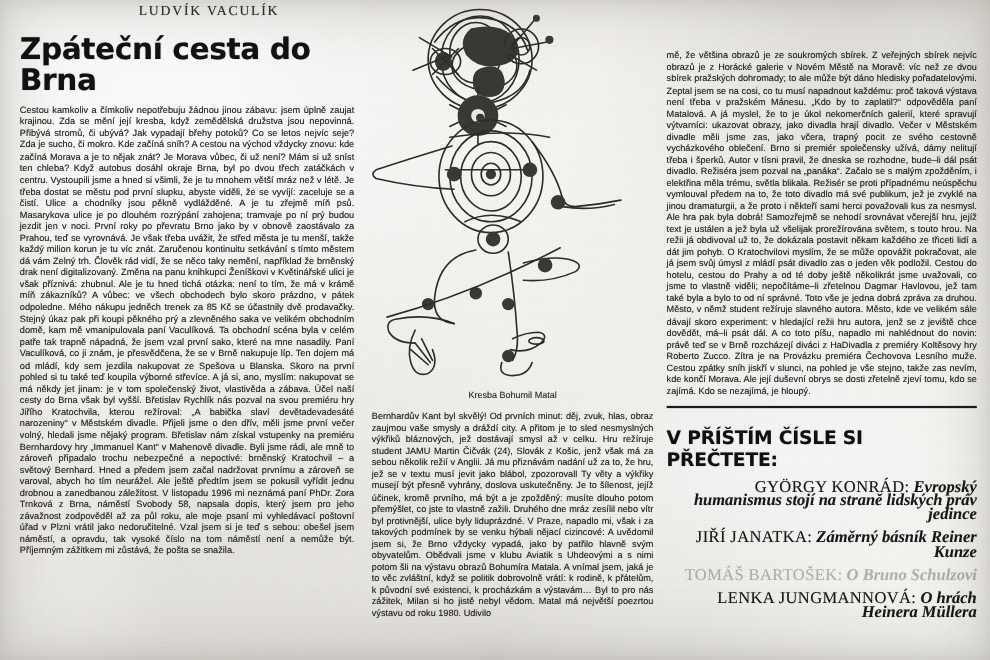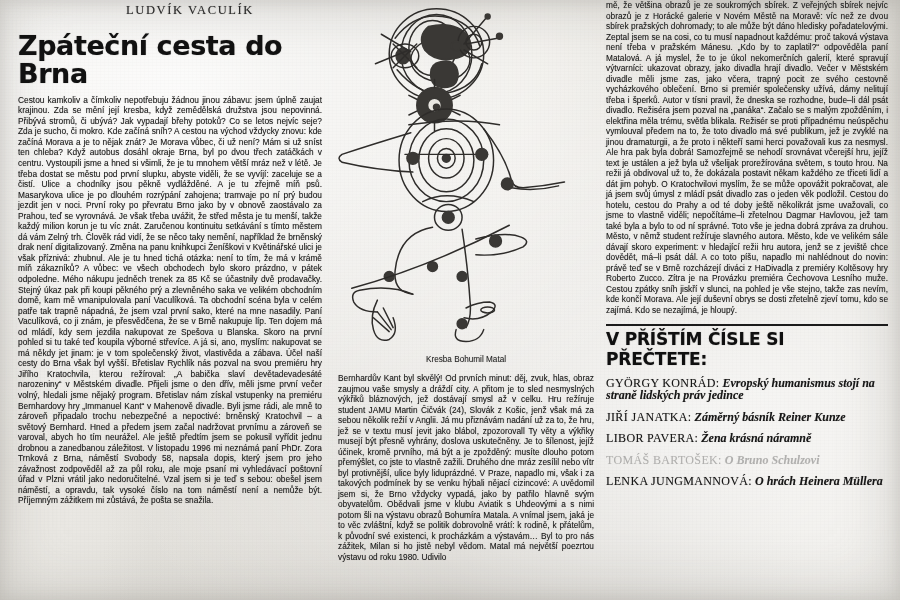--- a/index.html
+++ b/index.html
@@ -101,43 +101,44 @@
     text-align: center;
     font-family: "Liberation Sans", sans-serif;
     font-size: 8.2px;
     color: #2b2b2b;
     margin: 1px 0 9px 0;
     text-shadow: 0 0 0.7px rgba(90,88,84,0.5);
   }
   .col-mid .body-text { font-size: 8.3px; line-height: 10.5px; }
 
   
-  .col-right .body-text { font-size: 8.3px; line-height: 10.5px; }
+  .col-right .body-text { font-size: 8.3px; line-height: 10.5px; margin-top: 45px; }
 
   .promo {
     margin-top: 9px;
     border-top: 2.5px solid #1b1b1b;
-    padding-top: 3px;
+    padding-top: 18px;
   }
   .promo-title {
     font-family: "DejaVu Sans", sans-serif;
     font-weight: bold;
     font-size: 17px;
     letter-spacing: -0.2px;
     color: #101010;
     margin: 0 0 8px 0;
     text-shadow: 0 0 1px rgba(60,58,55,0.5);
   }
   .promo-item {
     font-family: "Liberation Serif", serif;
-    font-size: 12px;
+    font-size: 15px;
     line-height: 12.4px;
     color: #171717;
     margin: 0 0 9px 0;
     text-shadow: 0 0 0.7px rgba(85,83,79,0.5);
+    text-align: right;
   }
   .promo-item .who {
     letter-spacing: 0.35px;
   }
   .promo-item .what {
     font-style: italic;
     font-weight: bold;
   }
   .promo-item.faded {
     opacity: 0.30;
@@ -240,21 +241,20 @@
     </div>
 
     <div class="col col-right">
       <div class="body-text">mě, že většina obrazů je ze soukromých sbírek. Z veřejných sbírek nejvíc obrazů je z Horácké galerie v Novém Městě na Moravě: víc než ze dvou sbírek pražských dohromady; to ale může být dáno hledisky pořadatelovými. Zeptal jsem se na cosi, co tu musí napadnout každému: proč taková výstava není třeba v pražském Mánesu. „Kdo by to zaplatil?“ odpověděla paní Matalová. A já myslel, že to je úkol nekomerčních galerií, které spravují výtvarníci: ukazovat obrazy, jako divadla hrají divadlo. Večer v Městském divadle měli jsme zas, jako včera, trapný pocit ze svého cestovně vycházkového oblečení. Brno si premiér společensky užívá, dámy nelitují třeba i šperků. Autor v tísni pravil, že dneska se rozhodne, bude–li dál psát divadlo. Režiséra jsem pozval na „panáka“. Začalo se s malým zpožděním, i elektřina měla trému, světla blikala. Režisér se proti případnému neúspěchu vymlouval předem na to, že toto divadlo má své publikum, jež je zvyklé na jinou dramaturgii, a že proto i někteří sami herci považovali kus za nesmysl. Ale hra pak byla dobrá! Samozřejmě se nehodí srovnávat včerejší hru, jejíž text je ustálen a jež byla už všelijak prorežírována světem, s touto hrou. Na režii já obdivoval už to, že dokázala postavit někam každého ze třiceti lidí a dát jim pohyb. O Kratochvilovi myslím, že se může opovážit pokračovat, ale já jsem svůj úmysl z mládí psát divadlo zas o jeden věk podložil. Cestou do hotelu, cestou do Prahy a od té doby ještě několikrát jsme uvažovali, co jsme to vlastně viděli; nepočítáme–li zřetelnou Dagmar Havlovou, jež tam také byla a bylo to od ní správné. Toto vše je jedna dobrá zpráva za druhou. Město, v němž student režíruje slavného autora. Město, kde ve velikém sále dávají skoro experiment: v hledající režii hru autora, jenž se z jeviště chce dovědět, má–li psát dál. A co toto píšu, napadlo mi nahlédnout do novin: právě teď se v Brně rozcházejí diváci z HaDivadla z premiéry Koltěsovy hry Roberto Zucco. Zítra je na Provázku premiéra Čechovova Lesního muže. Cestou zpátky sníh jiskří v slunci, na pohled je vše stejno, takže zas nevím, kde končí Morava. Ale její duševní obrys se dosti zřetelně zjeví tomu, kdo se zajímá. Kdo se nezajímá, je hloupý.</div>
 
       <div class="promo">
         <div class="promo-title">V PŘÍŠTÍM ČÍSLE SI PŘEČTETE:</div>
         <div id="promo-list">
             <div class="promo-item"><span class="who">GYÖRGY KONRÁD:</span><span class="what"> Evropský humanismus stojí na straně lidských práv jedince</span></div>
             <div class="promo-item"><span class="who">JIŘÍ JANATKA:</span><span class="what"> Záměrný básník Reiner Kunze</span></div>
-            <div class="promo-item"><span class="who">LIBOR PAVERA:</span><span class="what"> Žena krásná náramně</span></div>
             <div class="promo-item faded"><span class="who">TOMÁŠ BARTOŠEK:</span><span class="what"> O Bruno Schulzovi</span></div>
             <div class="promo-item"><span class="who">LENKA JUNGMANNOVÁ:</span><span class="what"> O hrách Heinera Müllera</span></div>
           </div>
       </div>
     </div>
 
   </div>
 
   <div id="vignette"></div>
 </div>

